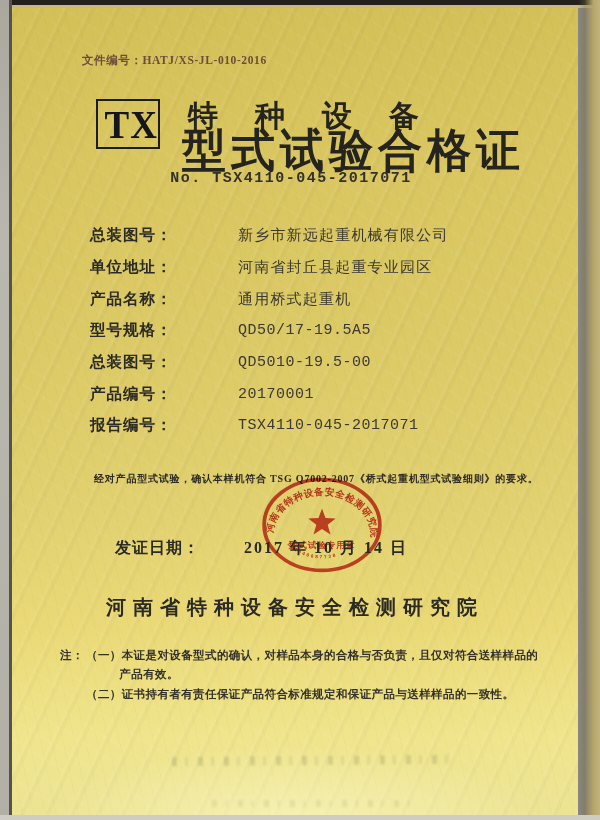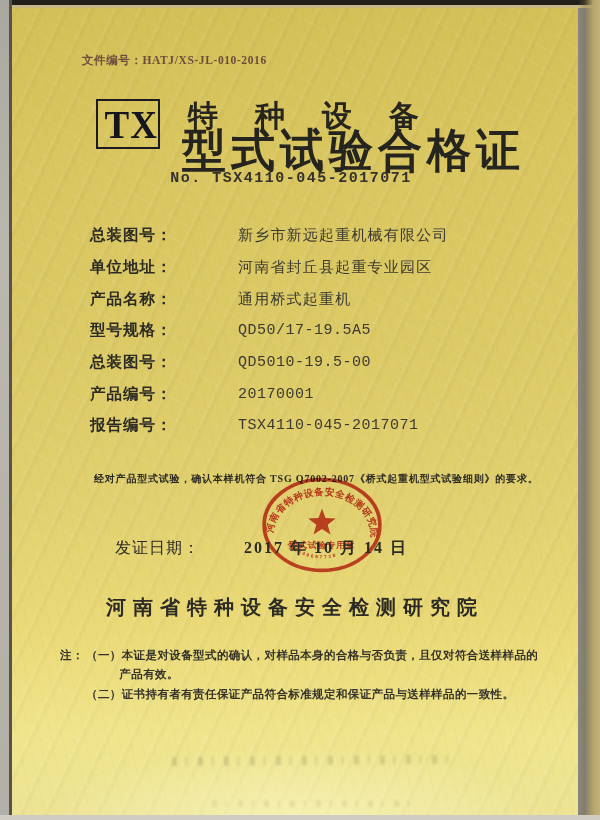--- a/index.html
+++ b/index.html
@@ -79,21 +79,21 @@
   }
   .field-value.mono{font-family:"Liberation Mono","DejaVu Sans Mono",monospace;letter-spacing:0.5px;}
 
   .statement{
     position:absolute;left:52px;top:455px;width:478px;z-index:2;
     font-size:10px;font-weight:600;color:#2b2a24;line-height:32px;
     text-indent:3em;letter-spacing:0.8px;text-align:justify;
   }
 
   .date-row{position:absolute;left:103px;top:530px;z-index:3;display:flex;}
-  .date-label{font-size:16px;font-weight:400;color:#2b2a24;letter-spacing:1px;}
+  .date-label{font-size:16px;font-weight:700;color:#2b2a24;letter-spacing:1px;}
   .date-value{font-size:16px;font-weight:600;color:#2b2a24;margin-left:44px;letter-spacing:2px;}
 
   .stamp{
     position:absolute;left:248px;top:468px;width:124px;height:100px;z-index:2;
     mix-blend-mode:multiply;opacity:0.88;
   }
 
   .issuer{
     position:absolute;left:0;top:586px;width:566px;text-align:center;z-index:2;
     font-size:20px;font-weight:700;color:#2b2a24;letter-spacing:7px;

